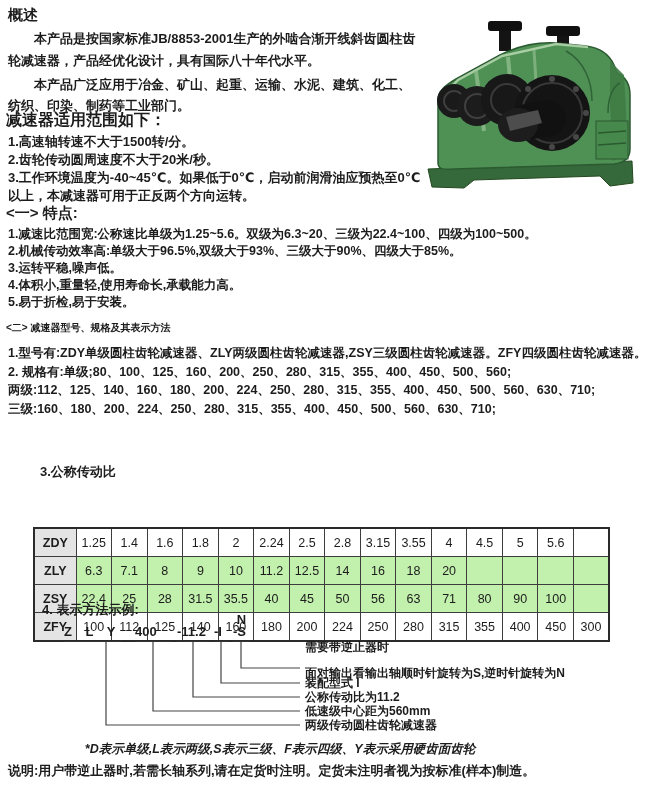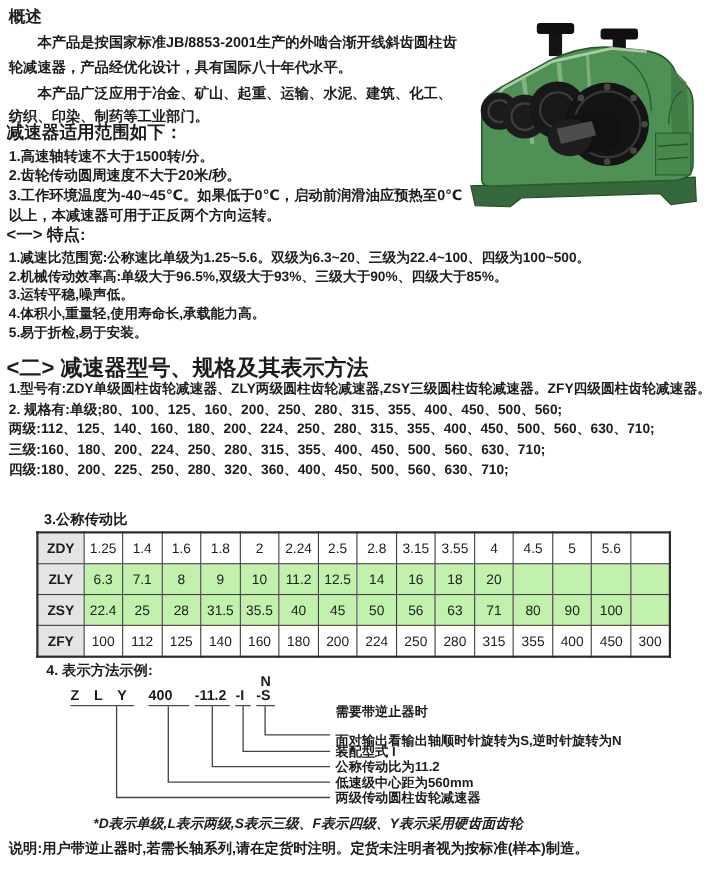--- a/index.html
+++ b/index.html
@@ -16,26 +16,26 @@
   
   #machine{top:2px;left:414px;width:232px;height:196px;}
   
   #scope-h{top:110px;left:6px;font-size:16px;}
   #scope-list{top:133px;left:8px;width:418px;font-size:13px;line-height:18px;}
   #scope-list .li{margin:0;}
   
   #feat-h{top:204px;left:6px;font-size:15px;}
   #feat-list{top:226px;left:8px;width:638px;font-size:12.5px;line-height:17px;}
   
-  #models-h{top:321px;left:6px;font-size:20px;}
+  #models-h{top:321px;left:6px;font-size:10px;}
   #models-lines{top:344px;left:8px;width:640px;font-size:12.5px;line-height:18.5px;}
   
   #ratio-h{top:463px;left:40px;font-size:13px;}
   #ratio-table{top:483px;left:33px;}
-  table{border-collapse:collapse;table-layout:fixed;width:577px;border:2px solid #2a2a2a;}
+  table{border-collapse:collapse;table-layout:fixed;width:577px;border:2px solid #2a2a2a;margin-top:44px;}
   th,td{border:1px solid #3d3d3d;height:27px;text-align:center;vertical-align:middle;
         font-size:12.5px;font-weight:400;padding:0;background:#ffffff;overflow:hidden;}
   th{background:var(--hdr,#e4e4e4);font-weight:600;}
   tr.hl td{background:var(--hl,#c2f0ad);}
   col.mcol{width:42px;}
   
   #desig-h{top:601px;left:42px;font-size:13px;}
   #diagram{top:615px;left:0;width:648px;height:132px;}
   #diagram .seg{position:absolute;top:10px;font-size:13px;line-height:14px;
                 padding-bottom:2px;border-bottom:1.5px solid #333;}
@@ -124,21 +124,20 @@
     <div class="li">4.体积小,重量轻,使用寿命长,承载能力高。</div>
     <div class="li">5.易于折检,易于安装。</div>
 </div>
 
 <div class="sec" id="models-h">&lt;二&gt; 减速器型号、规格及其表示方法</div>
 <div class="sec" id="models-lines">
   <div class="li">1.型号有:ZDY单级圆柱齿轮减速器、ZLY两级圆柱齿轮减速器,ZSY三级圆柱齿轮减速器。ZFY四级圆柱齿轮减速器。</div>
     <div class="li">2. 规格有:单级;80、100、125、160、200、250、280、315、355、400、450、500、560;</div>
     <div class="li">两级:112、125、140、160、180、200、224、250、280、315、355、400、450、500、560、630、710;</div>
     <div class="li">三级:160、180、200、224、250、280、315、355、400、450、500、560、630、710;</div>
-    <div class="li">四级:180、200、225、250、280、320、360、400、450、500、560、630、710;</div>
 </div>
 
 <div class="sec" id="ratio-h">3.公称传动比</div>
 <div class="sec" id="ratio-table">
   <table>
     <colgroup>
       <col class="mcol">
         <col>
         <col>
         <col>

